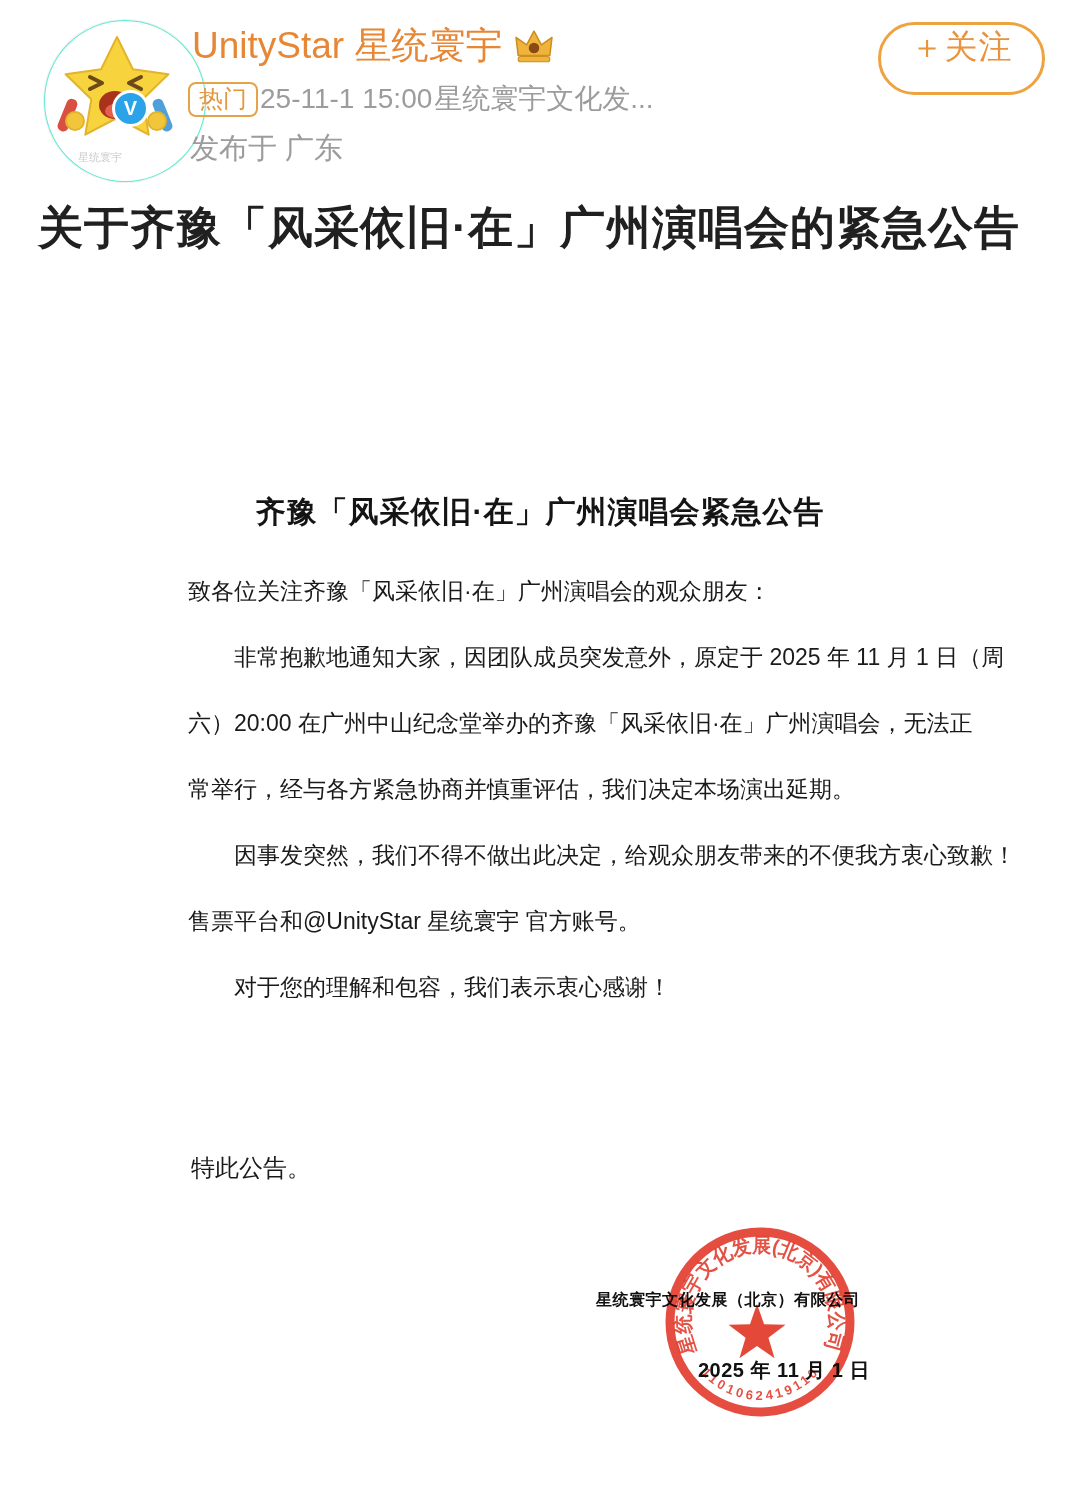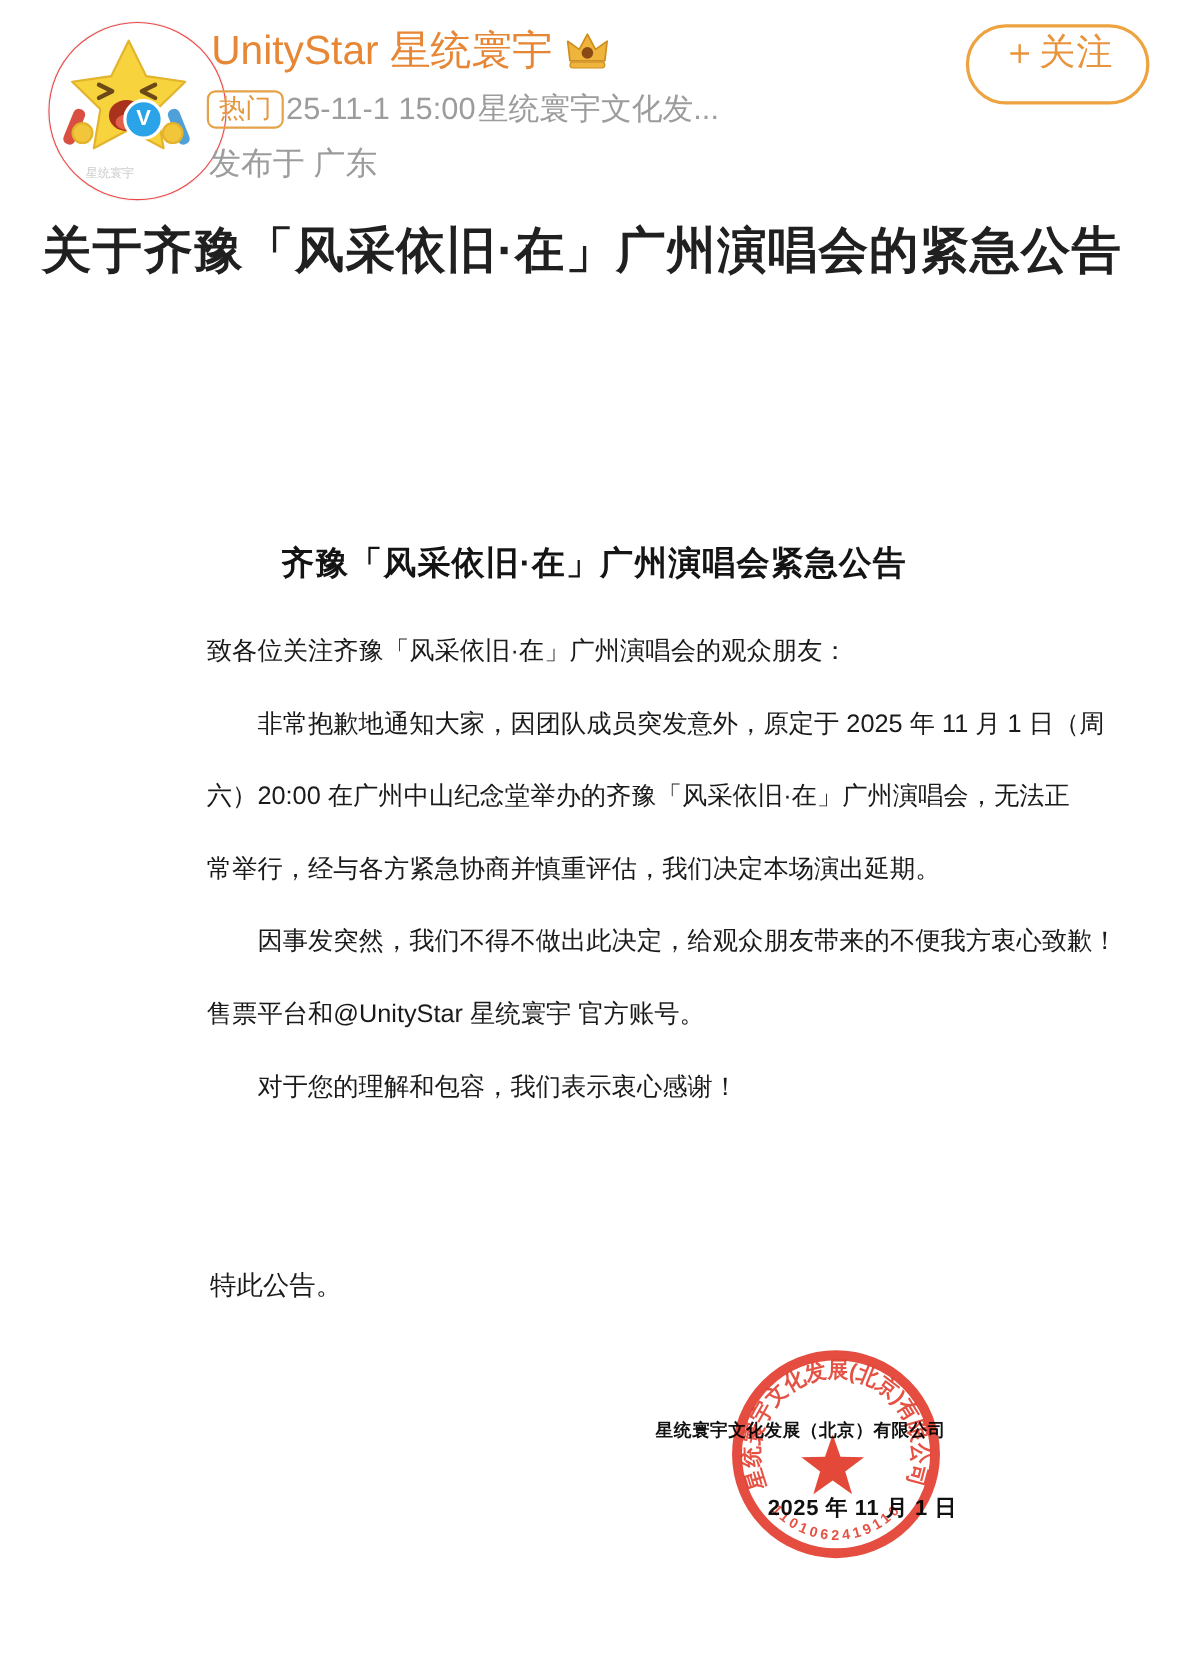--- a/index.html
+++ b/index.html
@@ -5,21 +5,21 @@
   * { margin:0; padding:0; box-sizing:border-box; }
   html,body { background:#ffffff; }
   body {
     width:1080px; height:1512px; position:relative; overflow:hidden;
     font-family:"Liberation Sans","DejaVu Sans",sans-serif;
     -webkit-font-smoothing:antialiased;
   }
   
   .avatar-wrap { position:absolute; left:44px; top:20px; width:162px; height:162px; }
   .avatar-circle {
-    width:162px; height:162px; border-radius:50%; background:#ef4444;
+    width:162px; height:162px; border-radius:50%; background:#5eead4;
     box-shadow:0 0 0 1px #f1f1f1; overflow:hidden;
   }
   .v-badge {
     position:absolute; left:68px; top:70px; width:37px; height:37px; border-radius:50%;
     background:#2aa3e8; border:3px solid #fff; color:#fff; font-weight:bold;
     font-size:20px; display:flex; align-items:center; justify-content:center;
   }
   .username {
     position:absolute; left:192px; top:24px; font-size:37px; line-height:44px;
     color:#e78735; font-weight:500; display:flex; align-items:flex-start; gap:10px;

